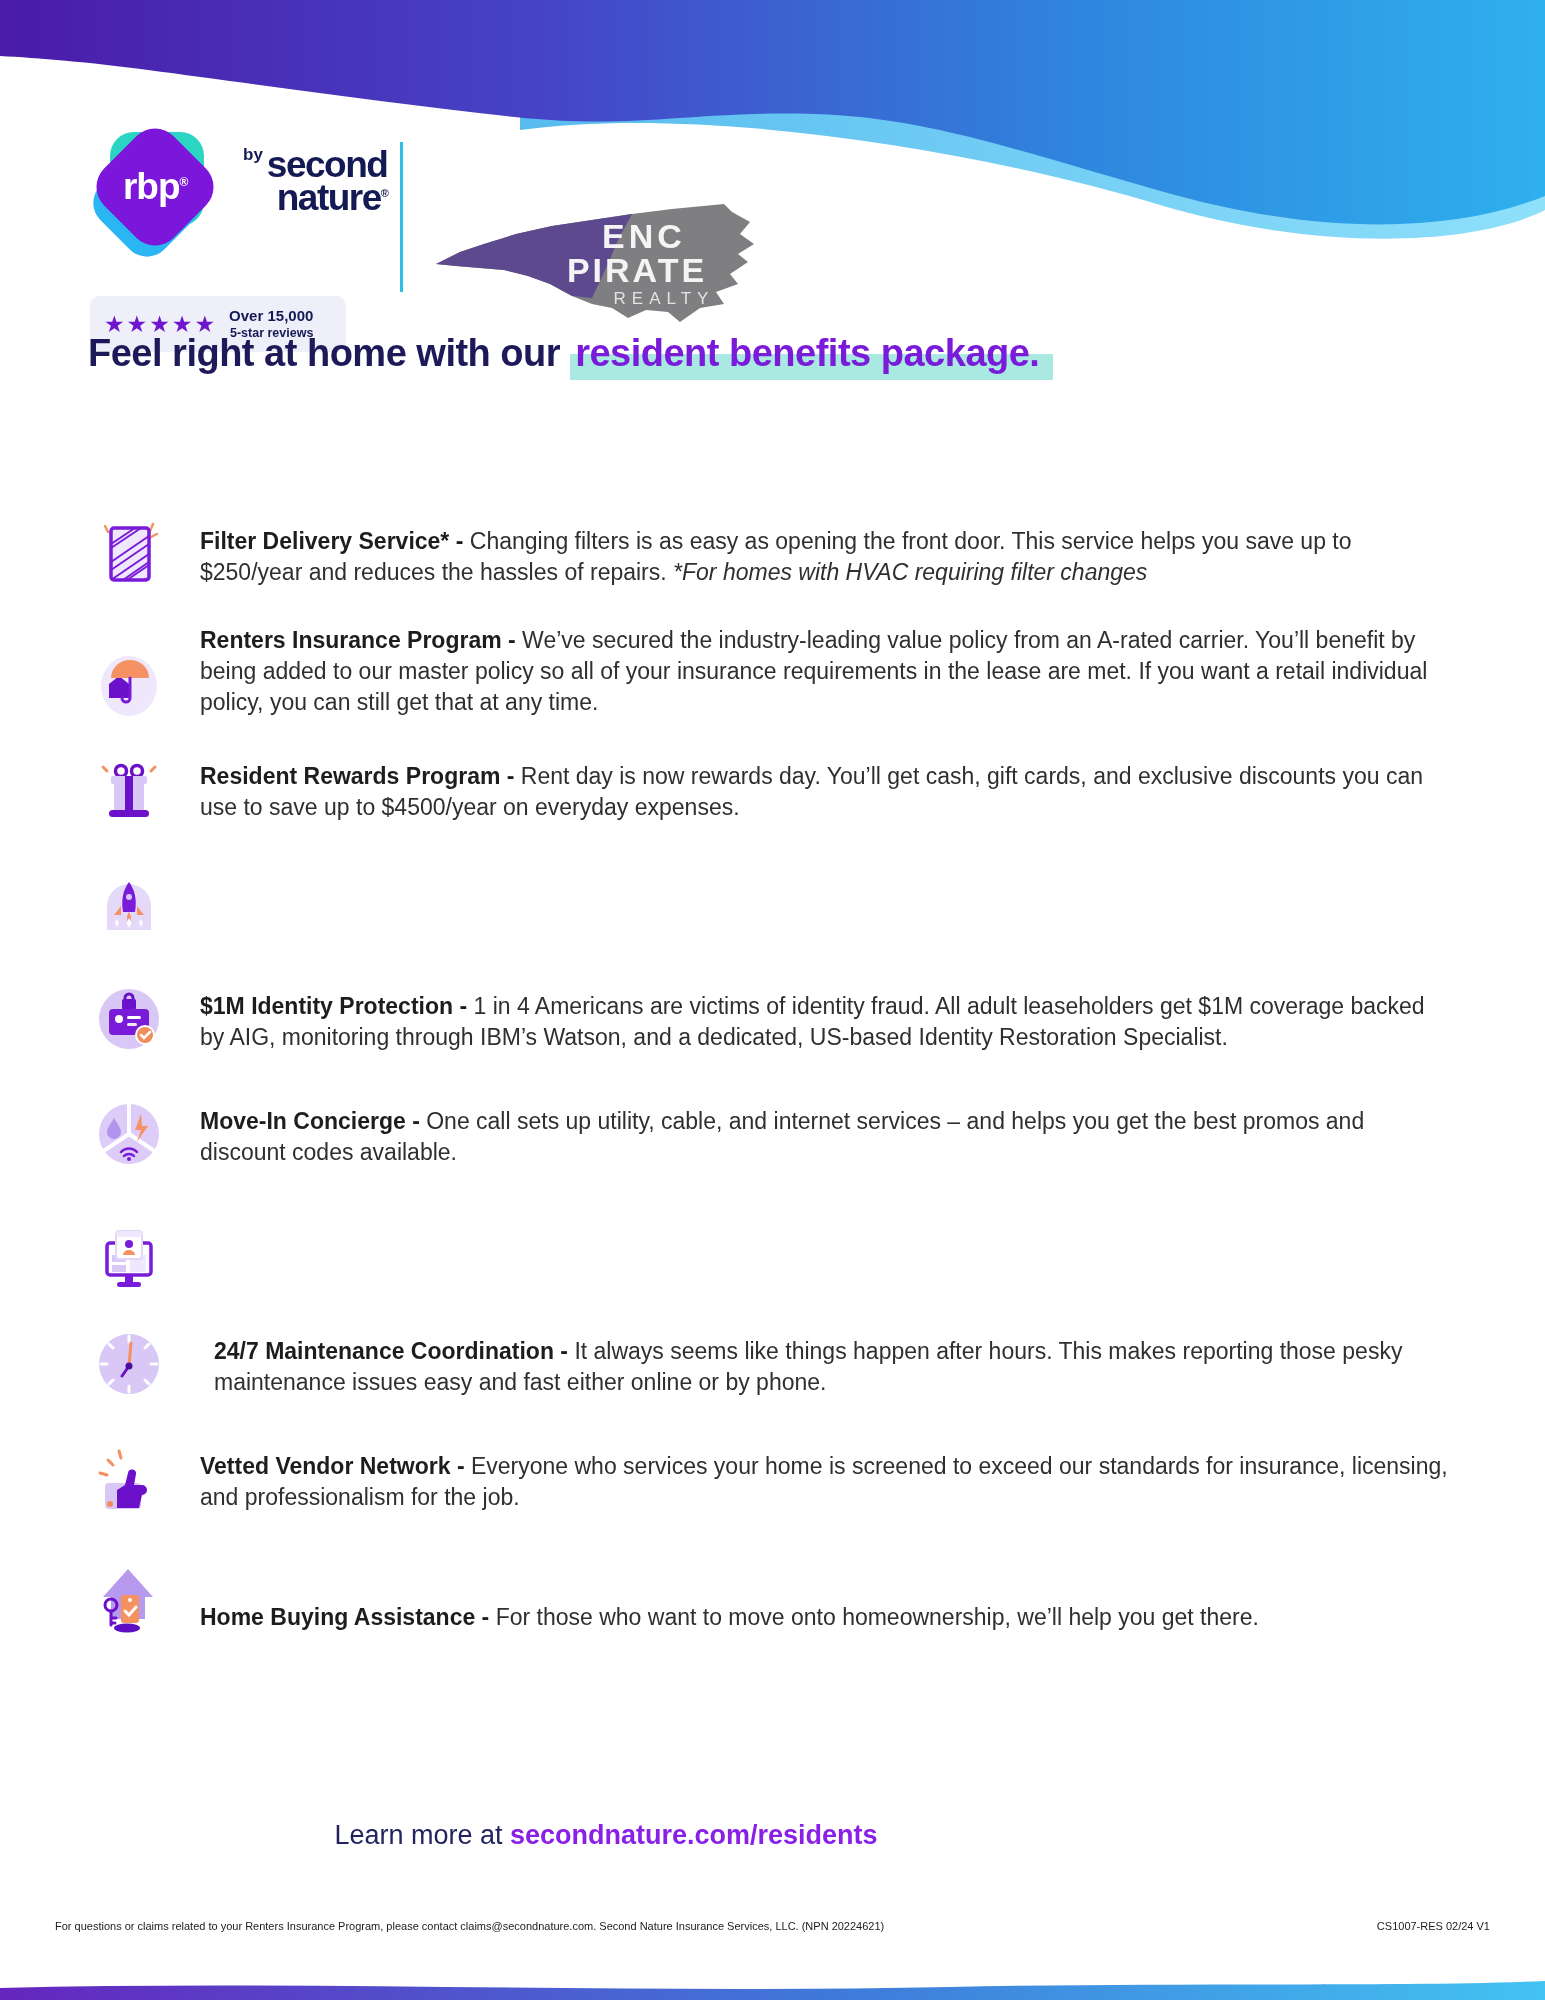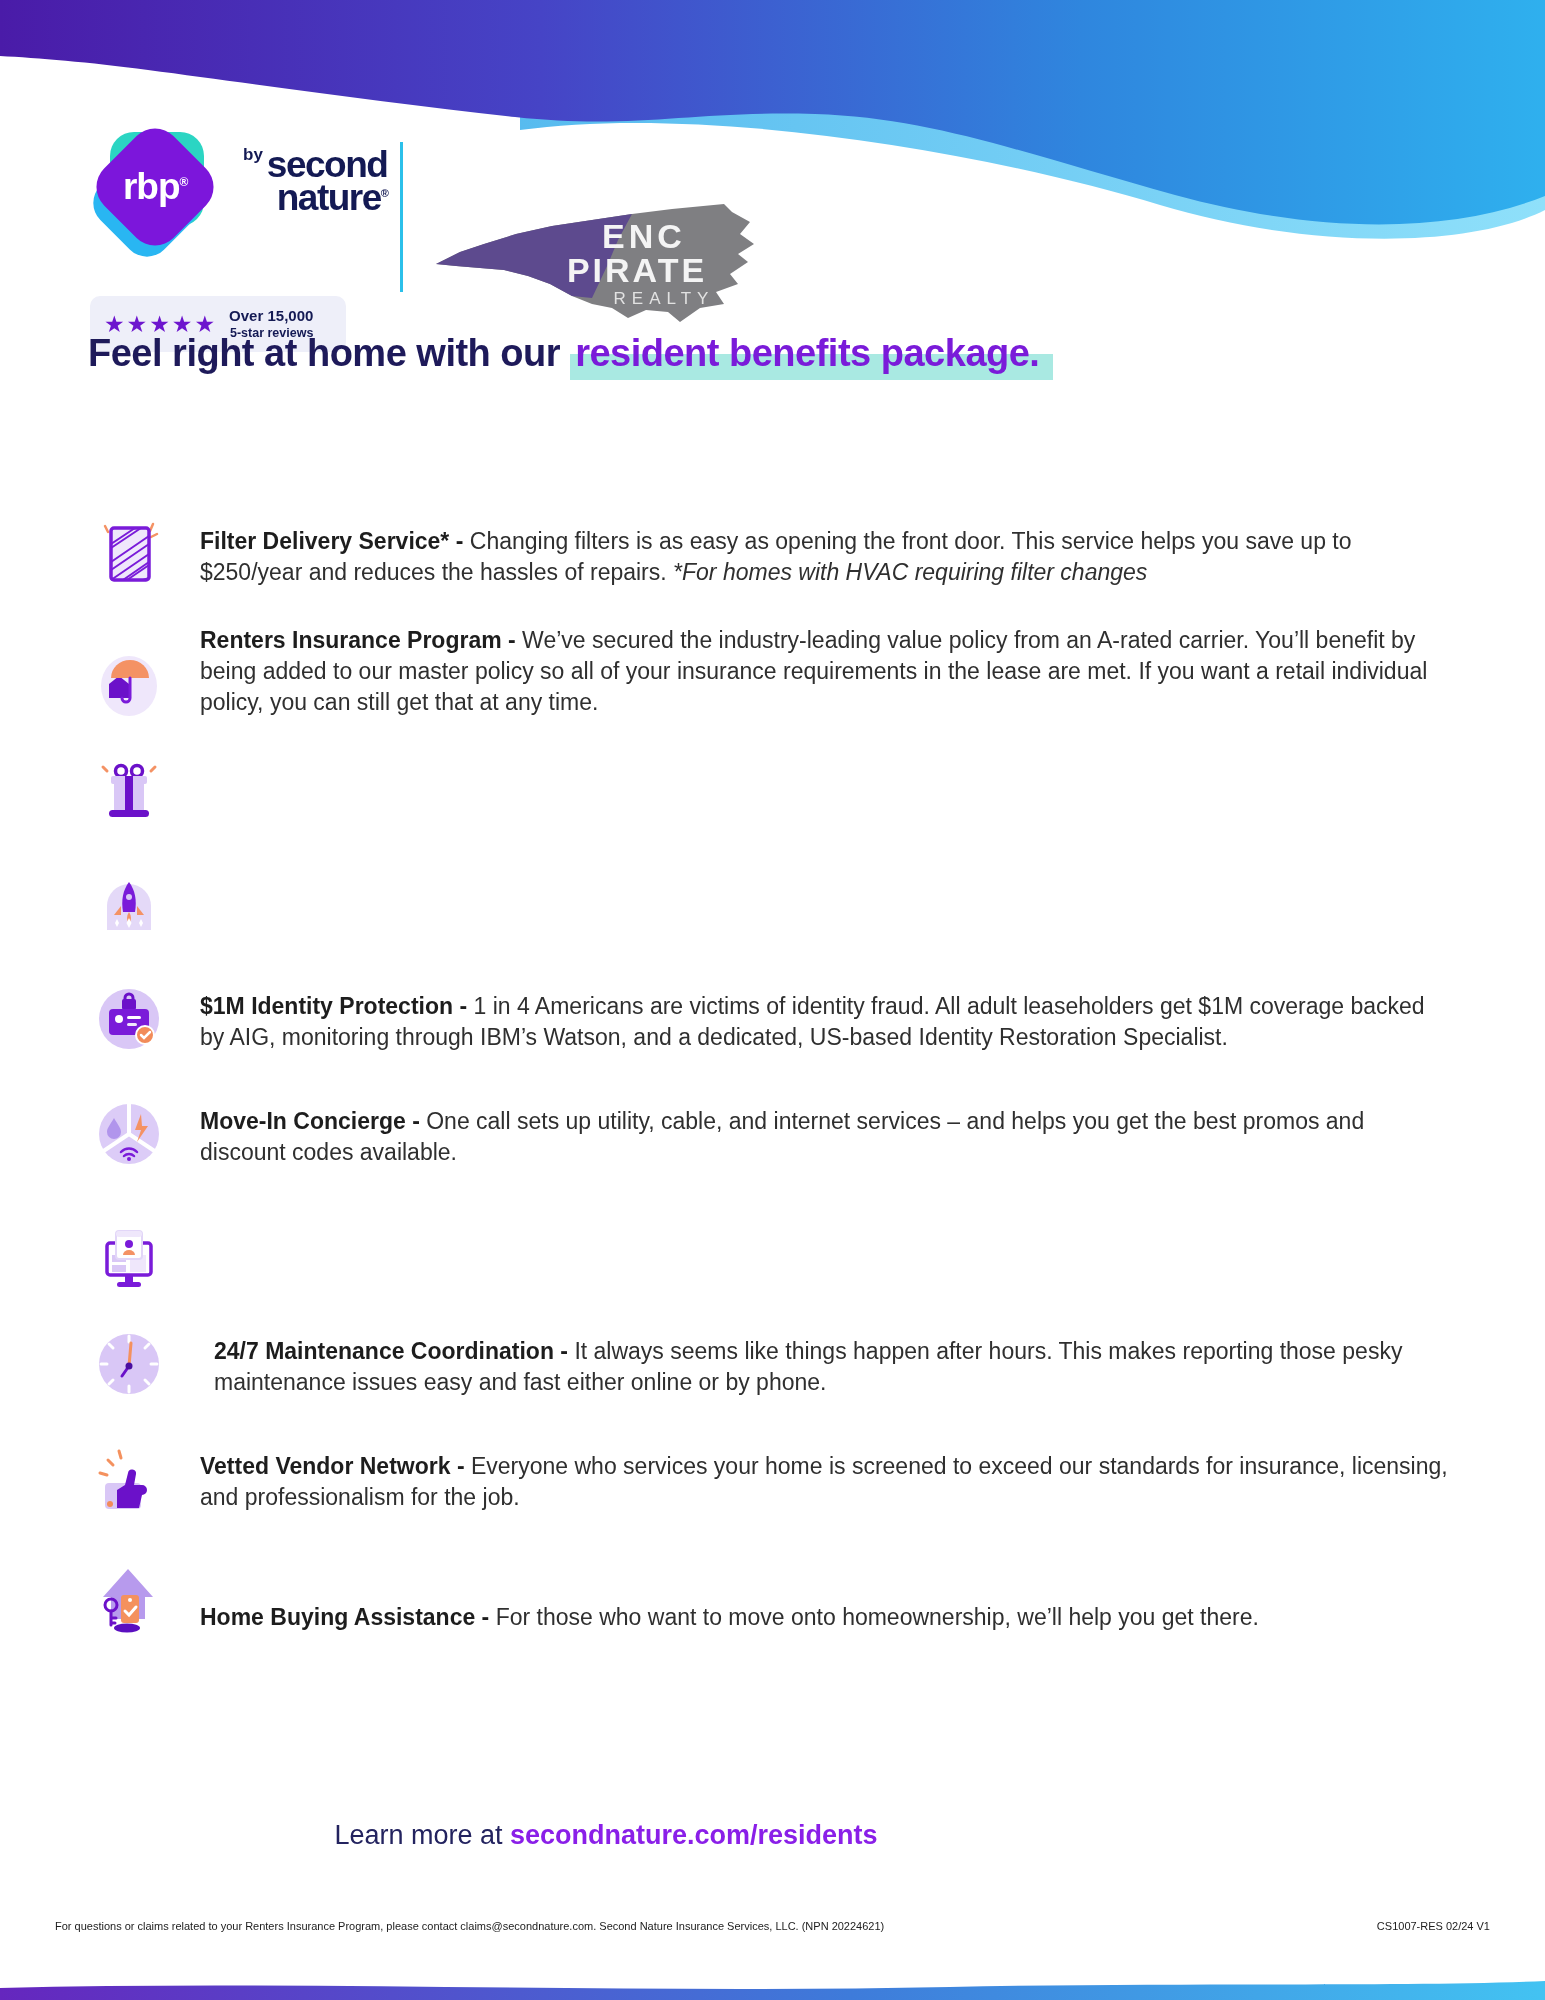--- a/index.html
+++ b/index.html
@@ -153,20 +153,24 @@
   <div class="benefit" style="top:755px;">
     <svg class="ico" viewBox="0 0 68 68">
       <path d="M8,12 l4,4 M60,12 l-4,4" stroke="#F49264" stroke-width="3" stroke-linecap="round"></path>
       <circle cx="26" cy="16" r="5.5" fill="none" stroke="#6B11C9" stroke-width="3.5"></circle>
       <circle cx="42" cy="16" r="5.5" fill="none" stroke="#6B11C9" stroke-width="3.5"></circle>
       <rect x="16" y="21" width="36" height="8" rx="2" fill="#D9C7F6"></rect>
       <rect x="19" y="29" width="30" height="28" fill="#D9C7F6"></rect>
       <rect x="30" y="21" width="8" height="36" fill="#6B11C9"></rect>
       <rect x="14" y="55" width="40" height="7" rx="3.5" fill="#6B11C9"></rect>
     </svg>
+    <div class="txt">
+      <b>Resident Rewards Program -</b>
+      <span>Rent day is now rewards day. You’ll get cash, gift cards, and exclusive discounts you can use to save up to $4500/year on everyday expenses.</span>
+    </div>
   </div>
 
   <div class="benefit indent" style="top:870px;">
     <svg class="ico" viewBox="0 0 68 68">
       <path d="M12,60 V36 A22,22 0 0 1 56,36 V60 Z" fill="#E4D9F8"></path>
       <path d="M26,36 l-7,9 h7 Z" fill="#F49264"></path>
       <path d="M42,36 l7,9 h-7 Z" fill="#F49264"></path>
       <path d="M34,12 C40,20 42,30 40,42 H28 C26,30 28,20 34,12 Z" fill="#7A1BD9"></path>
       <circle cx="34" cy="27" r="3" fill="#D9C7F6"></circle>
       <path d="M34,42 q4,6 0,12 q-4,-6 0,-12 Z" fill="#F49264"></path>

